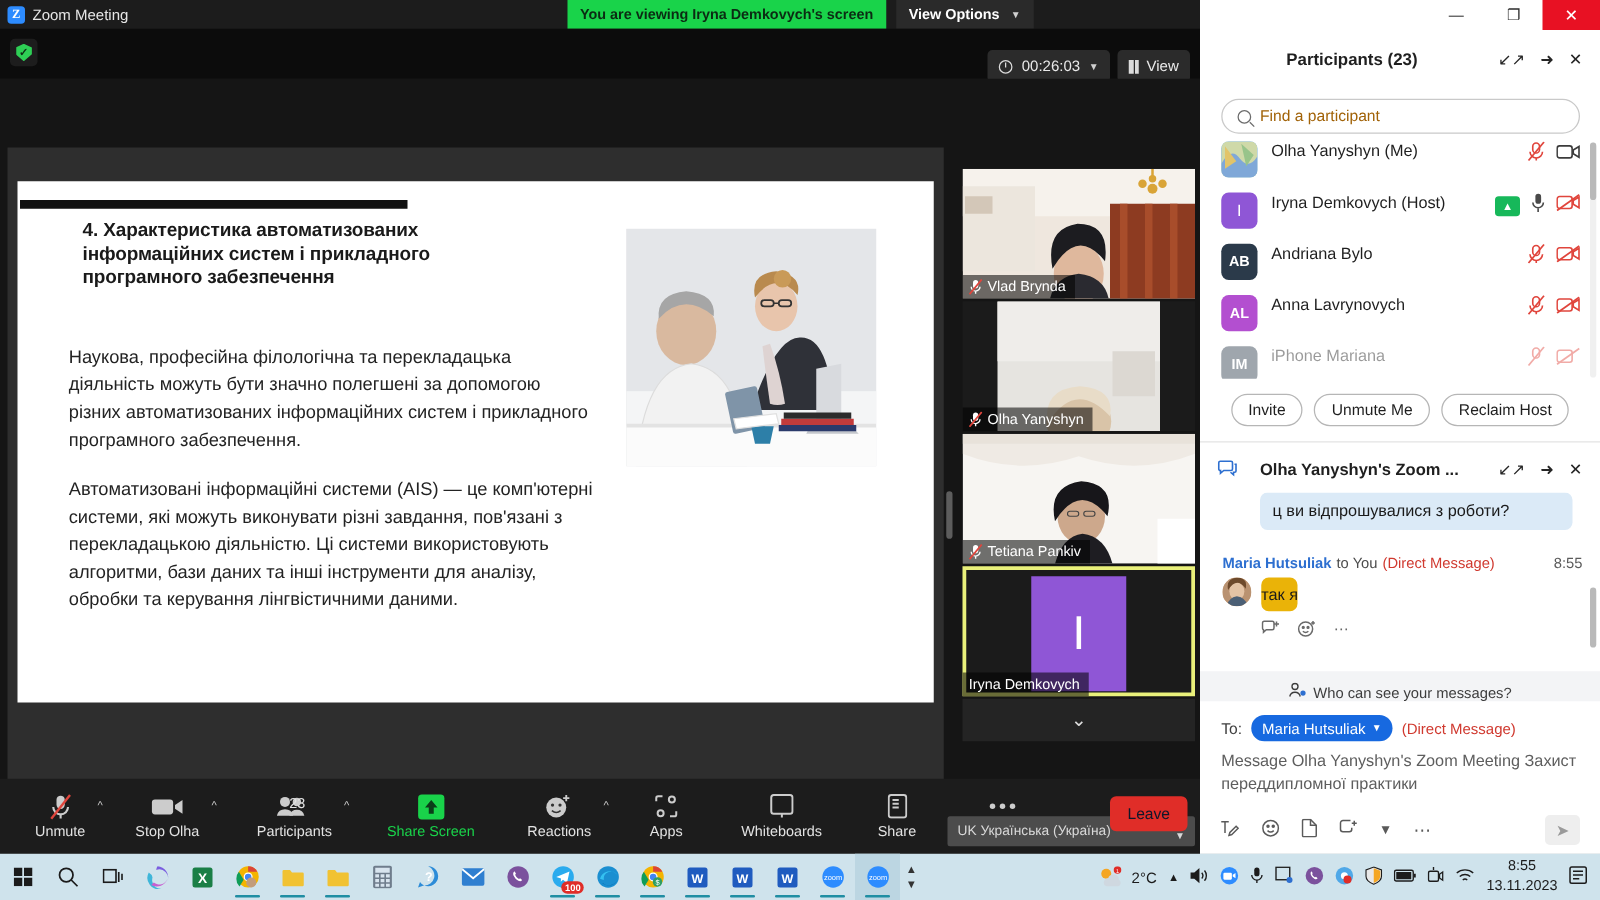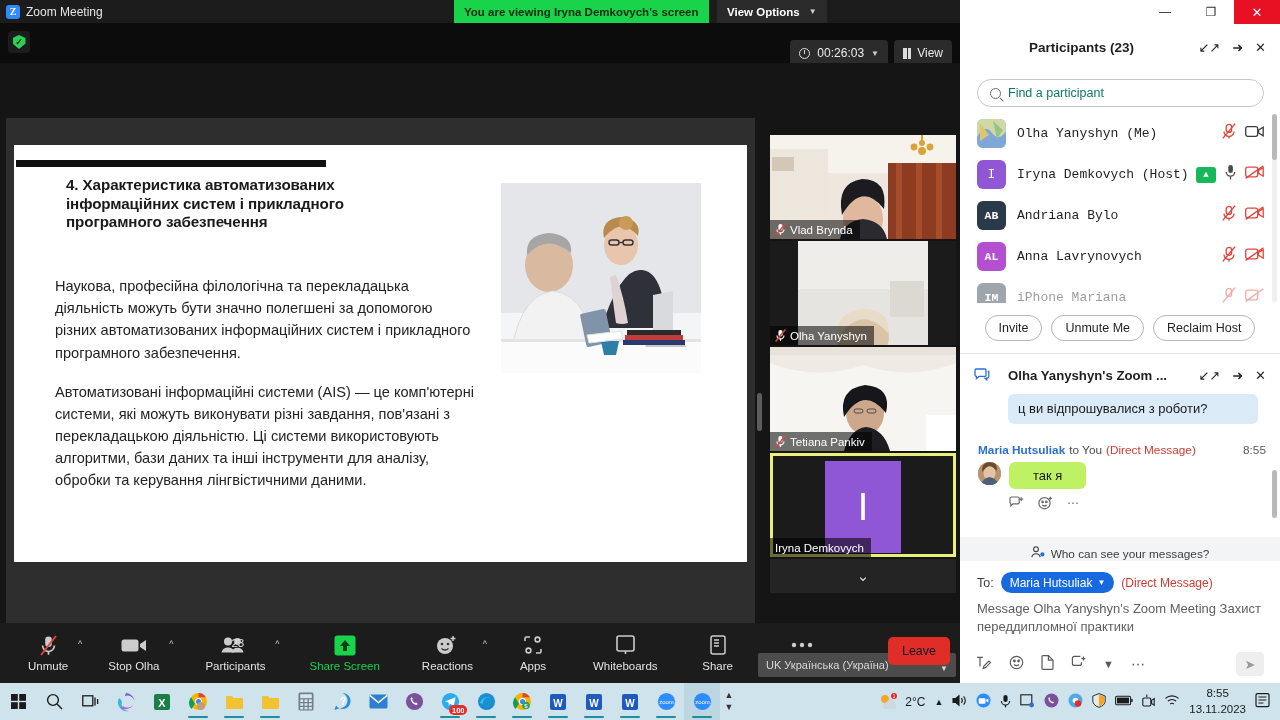--- a/index.html
+++ b/index.html
@@ -200,33 +200,33 @@
     display: flex; align-items: center; padding: 0 14px;
   }
   .panel-title { font-size: 13.5px; font-weight: bold; color: #1f1f1f; margin: 0 auto 0 55px; }
   .hdr-icons { display: flex; align-items: center; gap: 12px; color: #262626; }
   .hdr-icons span { font-size: 13px; line-height: 1; cursor: pointer; }
 
   .search-wrap { position: absolute; left: 17px; top: 79px; width: 287px; }
   .search-box {
     width: 287px; height: 28px; border: 1px solid #c9c9c9; border-radius: 14px;
     display: flex; align-items: center; gap: 7px; padding: 0 12px;
-    color: #0f766e; font-size: 12.5px; background: #fff;
+    color: #a16207; font-size: 12.5px; background: #fff;
   }
   .mag { width: 11px; height: 11px; border: 1.4px solid #6b6b6b; border-radius: 50%;
     position: relative; flex: 0 0 auto; }
   .mag::after { content:''; position:absolute; right:-4px; bottom:-3px; width:5px; height:1.4px;
     background:#6b6b6b; transform: rotate(45deg); }
 
   .participants-list {
     position: absolute; left: 0; top: 113px; width: 320px; height: 190px;
     overflow: hidden;
   }
   .p-row {
-    height: 41px; display: flex; align-items: center; padding: 0 16px 0 17px; font-family: Liberation Mono, monospace;
+    height: 41px; display: flex; align-items: flex-start; padding: 0 16px 0 17px;
   }
   .p-avatar {
     width: 29px; height: 29px; border-radius: 6px; flex: 0 0 auto;
     display: flex; align-items: center; justify-content: center;
     color: #fff; font-size: 11.5px; font-weight: bold; overflow: hidden;
   }
   .p-name { margin-left: 11px; font-size: 13px; color: #1f1f1f; white-space: nowrap; }
   .p-icons { margin-left: auto; display: flex; align-items: center; gap: 9px; }
   .host-badge {
     width: 20px; height: 16px; background: #17b85a; border-radius: 3px;
@@ -267,21 +267,21 @@
     padding: 6px 10px; font-size: 13px; color: #1a1a1a; line-height: 1.35;
   }
   .msg-meta { margin: 9px 14px 0 18px; font-size: 11.8px; display: flex; align-items: baseline; }
   .meta-name { color: #2d6fd0; font-weight: bold; }
   .meta-to { color: #4c4c4c; margin-left: 4px; margin-top: 10px; }
   .meta-dm { color: #d0392f; margin-left: 4px; }
   .meta-time { margin-left: auto; color: #5b5b5b; }
   .msg-in-row { display: flex; align-items: flex-start; margin: 5px 14px 0 18px; gap: 8px; }
   .msg-avatar { width: 23px; height: 23px; border-radius: 50%; overflow: hidden; flex: 0 0 auto; background: #caa47e; }
   .msg-in {
-    background: #bef264; border-radius: 6px; padding: 6px 24px;
+    background: #eab308; border-radius: 6px; padding: 6px 0;
     font-size: 13px; color: #1a1a1a;
   }
   .msg-tools { display: flex; gap: 14px; margin: 7px 0 0 49px; color: #666; font-size: 12px; }
   .chat-scroll { position: absolute; right: 3px; top: 470px; width: 5px; height: 48px; background: #b9b9b9; border-radius: 3px; }
 
   .who-bar {
     position: absolute; left: 0; top: 537px; width: 320px; height: 24px;
     background: #f3f4f6; display: flex; align-items: flex-end; justify-content: center;
     gap: 6px; font-size: 11.8px; color: #3d3d3d;
   }

